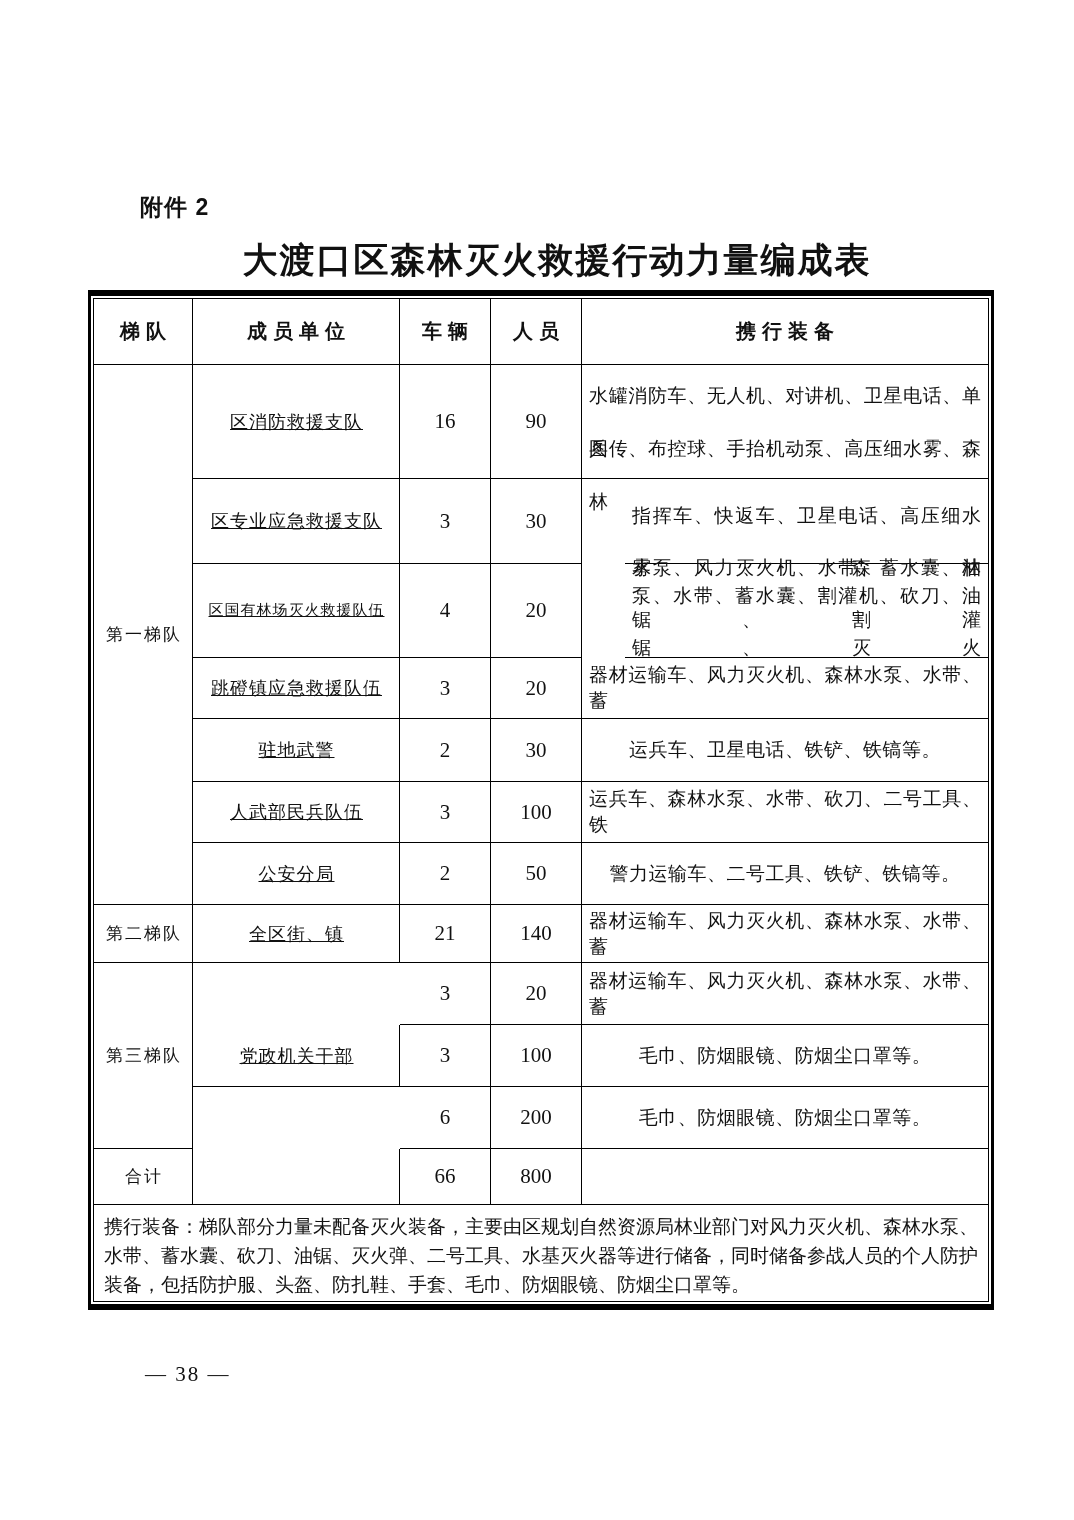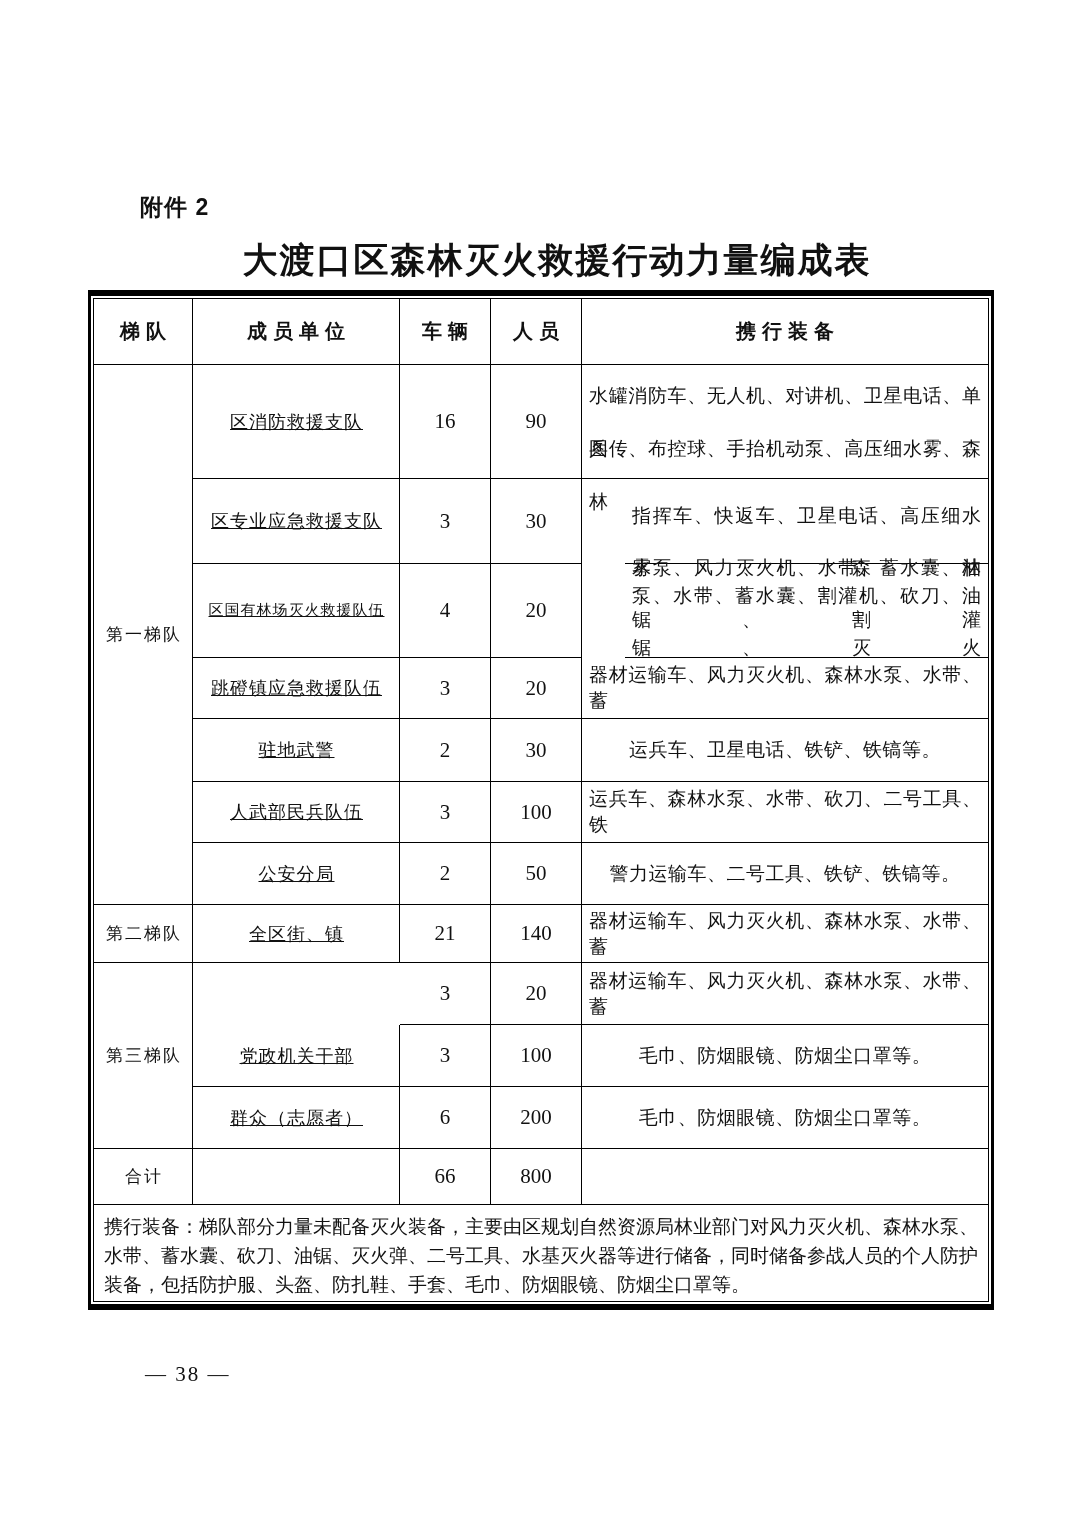--- a/index.html
+++ b/index.html
@@ -160,21 +160,20 @@
           <span class="eq-just">器材运输车、风力灭火机、森林水泵、水带、蓄</span>
         </div>
 
         <div class="c unit" style="grid-area:11/2/12/3">党政机关干部</div>
         <div class="c num" style="grid-area:11/3/12/4">3</div>
         <div class="c num" style="grid-area:11/4/12/5">100</div>
         <div class="c equip lastcol" style="grid-area:11/5/12/6">
           <span class="eq-center">毛巾、防烟眼镜、防烟尘口罩等。</span>
         </div>
 
-        <div class="c unit" style="grid-area:12/2/13/3">群众（志愿者）</div>
         <div class="c num" style="grid-area:12/3/13/4">6</div>
         <div class="c num" style="grid-area:12/4/13/5">200</div>
         <div class="c equip lastcol" style="grid-area:12/5/13/6">
           <span class="eq-center">毛巾、防烟眼镜、防烟尘口罩等。</span>
         </div>
 
         <div class="c unit" style="grid-area:13/2/14/3"></div>
         <div class="c num" style="grid-area:13/3/14/4">66</div>
         <div class="c num" style="grid-area:13/4/14/5">800</div>
         <div class="c equip lastcol" style="grid-area:13/5/14/6"></div>

